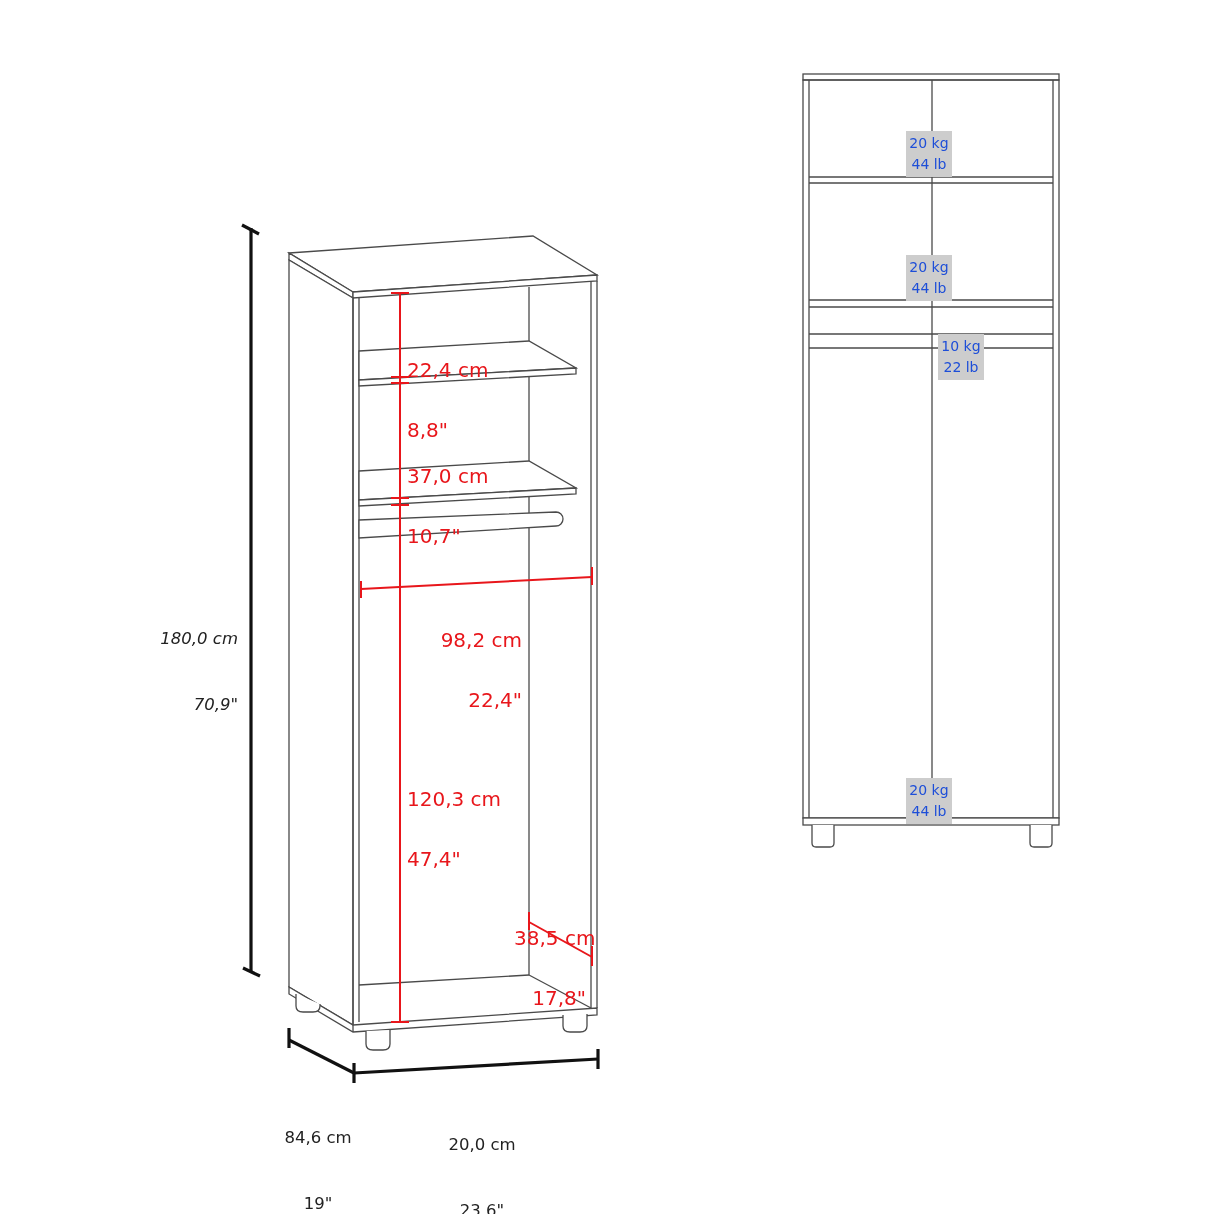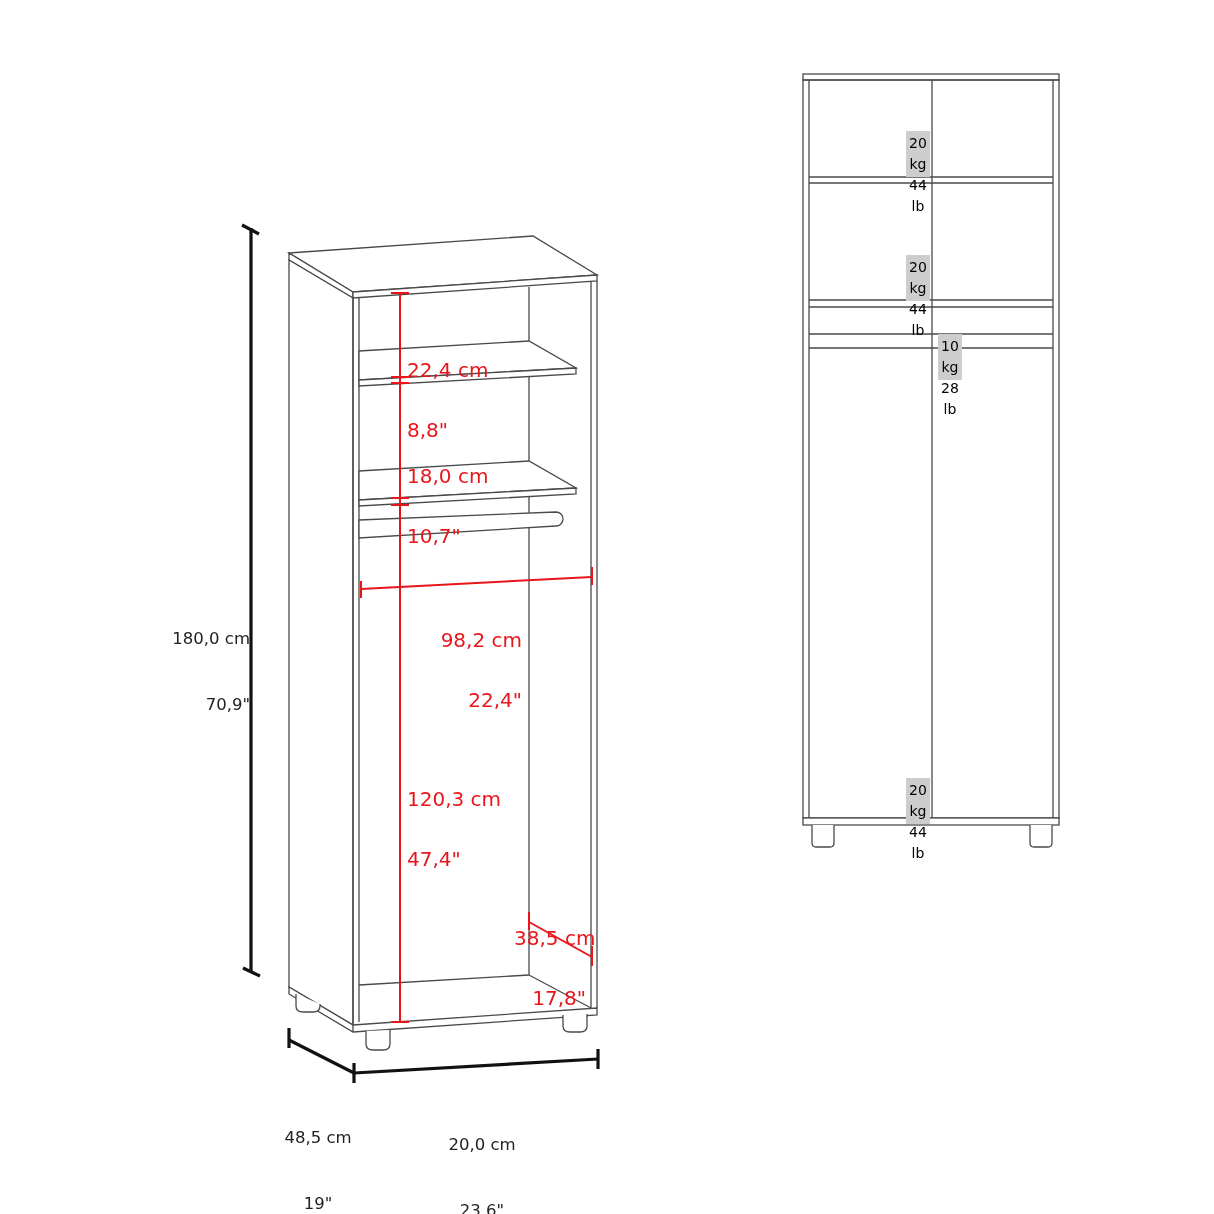--- a/index.html
+++ b/index.html
@@ -7,21 +7,21 @@
     svg { position: absolute; left: 0; top: 0; }
     .line { stroke: #4a4a4a; stroke-width: 1.3; fill: none; }
     .line-w { stroke: #4a4a4a; stroke-width: 1.3; fill: #ffffff; }
     .dim-black { stroke: #111111; stroke-width: 3.2; fill: none; stroke-linecap: butt; }
     .dim-red { stroke: #e8161b; stroke-width: 2; fill: none; }
     .lbl { position: absolute; font-size: 16.5px; line-height: 22px; white-space: pre; }
     .lbl-black { color: #222222; }
     .lbl-red { color: #e8161b; font-size: 20px; line-height: 20px; }
     .right { text-align: right; }
     .center { text-align: center; }
-    .badge { position: absolute; width: 24px; height: 46px; background: #cdcdcd; color: #000000;
+    .badge { position: absolute; width: 46px; height: 46px; background: #cdcdcd; color: #1d4ed8;
              font-size: 14px; line-height: 21px; text-align: center; padding-top: 2px; box-sizing: border-box; }
   </style>
 </head>
 <body>
 
 <svg width="1214" height="1214" viewBox="0 0 1214 1214">
   <g>
 
     <polygon class="line-w" points="289,253 533,236 597,275 353,292"></polygon>
 
@@ -99,39 +99,39 @@
 
     <line class="line" x1="809" y1="334" x2="1053" y2="334"></line>
     <line class="line" x1="809" y1="348" x2="1053" y2="348"></line>
 
     <rect class="line-w" x="803" y="818" width="256" height="7"></rect>
     <path class="line-w" d="M812,825 L812,843 Q812,847 816,847 L830,847 Q834,847 834,843 L834,825"></path>
     <path class="line-w" d="M1030,825 L1030,843 Q1030,847 1034,847 L1048,847 Q1052,847 1052,843 L1052,825"></path>
   </g>
 </svg>
 
-<div class="lbl lbl-black right" style="left:142px; top:584px; width:108px;">
+<div class="lbl lbl-black right" style="left:130px; top:584px; width:108px;font-style:italic;">
   <div>180,0 cm</div>
   <div>70,9"</div>
 </div>
 <div class="lbl lbl-black center" style="left:268px; top:1083px; width:100px;">
-  <div>48,5 cm</div>
+  <div>84,6 cm</div>
   <div>19"</div>
 </div>
 <div class="lbl lbl-black center" style="left:432px; top:1090px; width:100px;">
   <div>20,0 cm</div>
   <div>23,6"</div>
 </div>
 
 <div class="lbl lbl-red" style="left:407px; top:320px;">
   <div>22,4 cm</div>
   <div>8,8"</div>
 </div>
 <div class="lbl lbl-red" style="left:407px; top:426px;">
-  <div>18,0 cm</div>
+  <div>37,0 cm</div>
   <div>10,7"</div>
 </div>
 <div class="lbl lbl-red right" style="left:440px; top:590px; width:82px;">
   <div>98,2 cm</div>
   <div>22,4"</div>
 </div>
 <div class="lbl lbl-red" style="left:407px; top:749px;">
   <div>120,3 cm</div>
   <div>47,4"</div>
 </div>
@@ -143,18 +143,18 @@
 <div class="badge" style="left:906px; top:131px;">
   <div>20 kg</div>
   <div>44 lb</div>
 </div>
 <div class="badge" style="left:906px; top:255px;">
   <div>20 kg</div>
   <div>44 lb</div>
 </div>
 <div class="badge" style="left:906px; top:334px;margin-left:32px;">
   <div>10 kg</div>
-  <div>28 lb</div>
+  <div>22 lb</div>
 </div>
 <div class="badge" style="left:906px; top:778px;">
   <div>20 kg</div>
   <div>44 lb</div>
 </div>
 
 </body></html>

